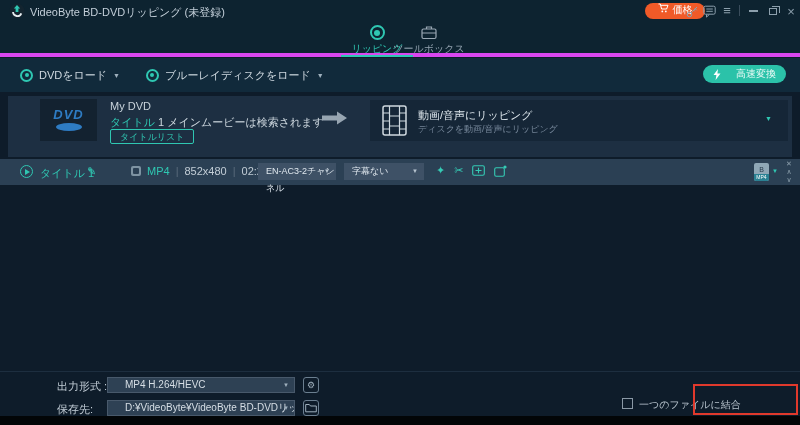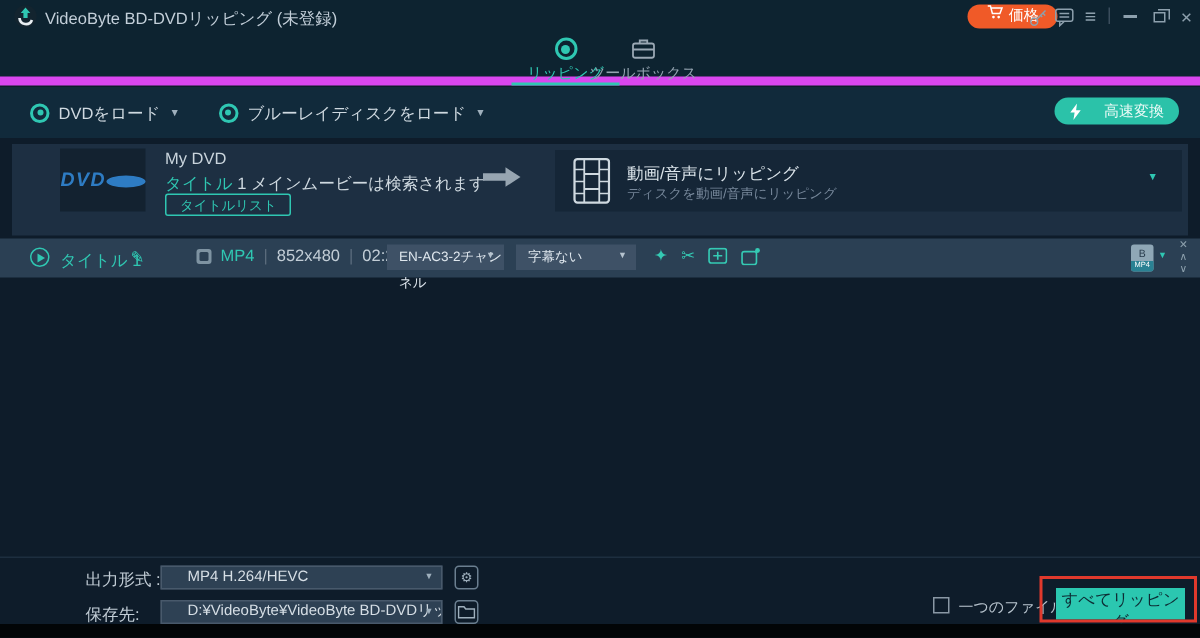--- a/index.html
+++ b/index.html
@@ -1,20 +1,20 @@
 <!DOCTYPE html>
 <html><head>
 <meta charset="utf-8">
 <style>
   html,body{margin:0;padding:0;background:#000;}
   *{box-sizing:border-box;font-family:"Liberation Sans",sans-serif;}
   .app{position:relative;width:800px;height:425px;overflow:hidden;background:#0e1c2a;}
 
   
-  .header{position:absolute;top:0;left:0;width:800px;height:57px;background:#0d2330;border-bottom:6px solid #d946ef;}
+  .header{position:absolute;top:0;left:0;width:800px;height:57px;background:#0d2330;border-bottom:4px solid #d946ef;}
   .titlebar{position:absolute;top:0;left:0;width:800px;height:22px;}
   .logo{position:absolute;left:9px;top:3px;width:16px;height:16px;}
   .app-title{position:absolute;left:30px;top:5px;font-size:11px;color:#c3cfd9;white-space:nowrap;}
   .price-btn{position:absolute;left:645px;top:3px;width:60px;height:16px;border:none;border-radius:8px;background:#f05a28;color:#fff;font-size:10px;display:flex;align-items:flex-start;justify-content:center;gap:4px;padding:0;cursor:pointer;}
   .tb-ic{position:absolute;top:3px;width:16px;height:16px;display:flex;align-items:center;justify-content:center;color:#8da0ad;}
   .ic-key{left:684px;}
   .ic-bubble{left:701px;}
   .ic-menu{left:719px;font-size:13px;line-height:16px;}
   .tb-sep{position:absolute;left:739px;top:5px;width:1px;height:11px;background:#3a4d5c;}
   .ic-min{left:745px;}
@@ -38,21 +38,21 @@
   .load-group{display:flex;align-items:center;gap:6px;cursor:pointer;}
   .load-group + .load-group{margin-left:26px;}
   .disc-load-icon{width:13px;height:13px;border:2px solid #2fc7b2;border-radius:50%;display:flex;align-items:center;justify-content:center;}
   .disc-load-icon::after{content:'';width:4px;height:4px;background:#2fc7b2;border-radius:50%;}
   .load-label{font-size:11px;color:#cfd9e0;white-space:nowrap;}
   .dd-arrow{font-size:7px;color:#9fb0bd;}
   .fast-btn{position:absolute;right:14px;top:7px;height:18px;border:none;border-radius:9px;background:#2bc2a9;color:#eafaf6;font-size:10px;display:flex;align-items:center;gap:15px;padding:0 10px;cursor:pointer;}
 
   
   .card{position:absolute;left:8px;top:96px;width:784px;height:61px;background:#1d2f42;}
-  .thumb{position:absolute;left:32px;top:3px;width:57px;height:42px;background:#132230;display:flex;flex-direction:row;align-items:center;justify-content:center;}
+  .thumb{position:absolute;left:32px;top:3px;width:57px;height:42px;background:#132230;display:flex;flex-direction:column;align-items:center;justify-content:center;}
   .dvd-word{font-size:13px;font-weight:bold;font-style:italic;color:#2e7cc3;line-height:12px;letter-spacing:1px;}
   .dvd-disc{width:26px;height:8px;background:#2e7cc3;border-radius:50%;margin-top:2px;}
   .disc-name{position:absolute;left:102px;top:4px;font-size:11px;color:#c9d4dc;}
   .title-line{position:absolute;left:102px;top:19px;font-size:11px;color:#cfd9e0;white-space:nowrap;}
   .teal{color:#2fc7b2;}
   .title-list-btn{position:absolute;left:102px;top:33px;height:15px;padding:0 9px;background:transparent;border:1px solid #2fc7b2;border-radius:2px;color:#2fc7b2;font-size:9px;cursor:pointer;line-height:12px;}
   .flow-arrow{position:absolute;left:314px;top:15px;}
   .subpanel{position:absolute;left:362px;top:4px;width:418px;height:41px;background:#152637;cursor:pointer;}
   .film-icon{position:absolute;left:12px;top:5px;}
   .ripmode-title{position:absolute;left:48px;top:8px;font-size:11px;color:#dde6ec;white-space:nowrap;}
@@ -287,17 +287,16 @@
     <span class="arr">▼</span>
   </div>
   <button class="sq-btn btn-folder">
     <svg width="12" height="10" viewBox="0 0 12 10">
       <path d="M0.7 8.8 V1.5 h3.6 l1.2 1.5 h5.8 v5.8 z" stroke="#9fb0bd" stroke-width="1" fill="none"></path>
     </svg>
   </button>
 
   <span class="merge-box"></span>
   <span class="merge-label">一つのファイルに結合</span>
-  <button class="rip-btn">すべてリッピング</button>
   <div class="red-rect"></div>
 
   <div class="black-strip"></div>
 </div>
 
 </body></html>

